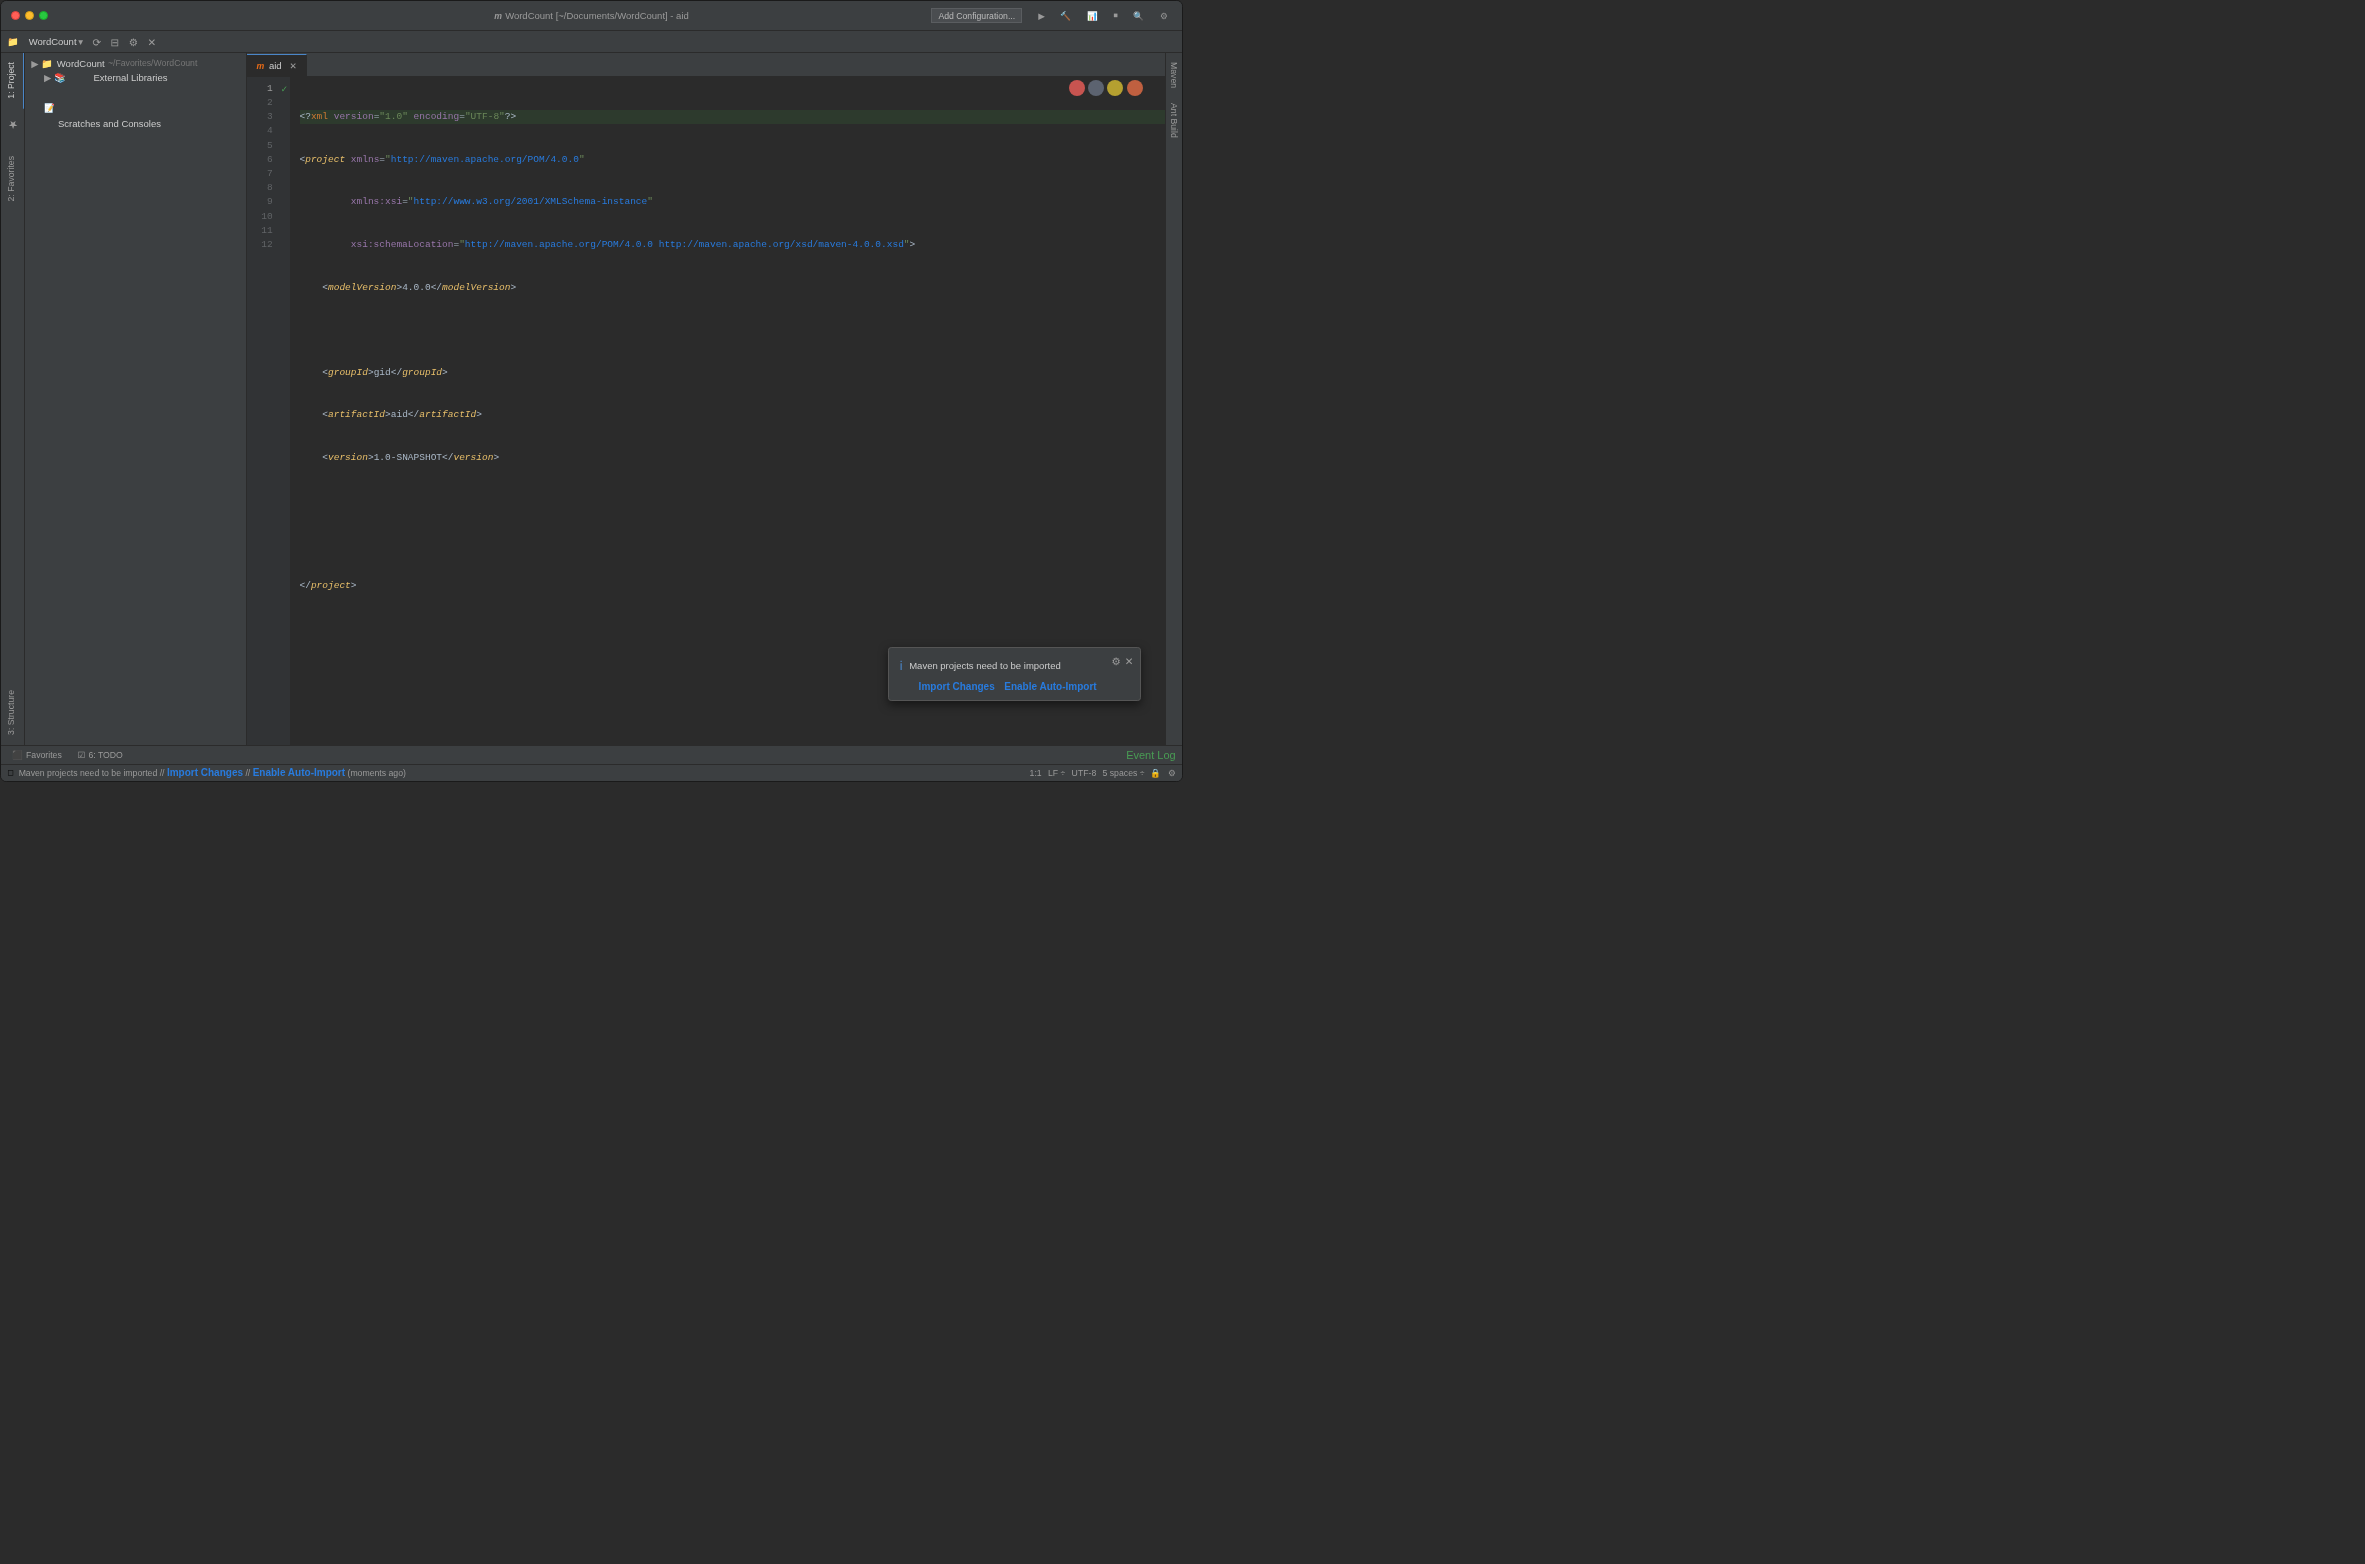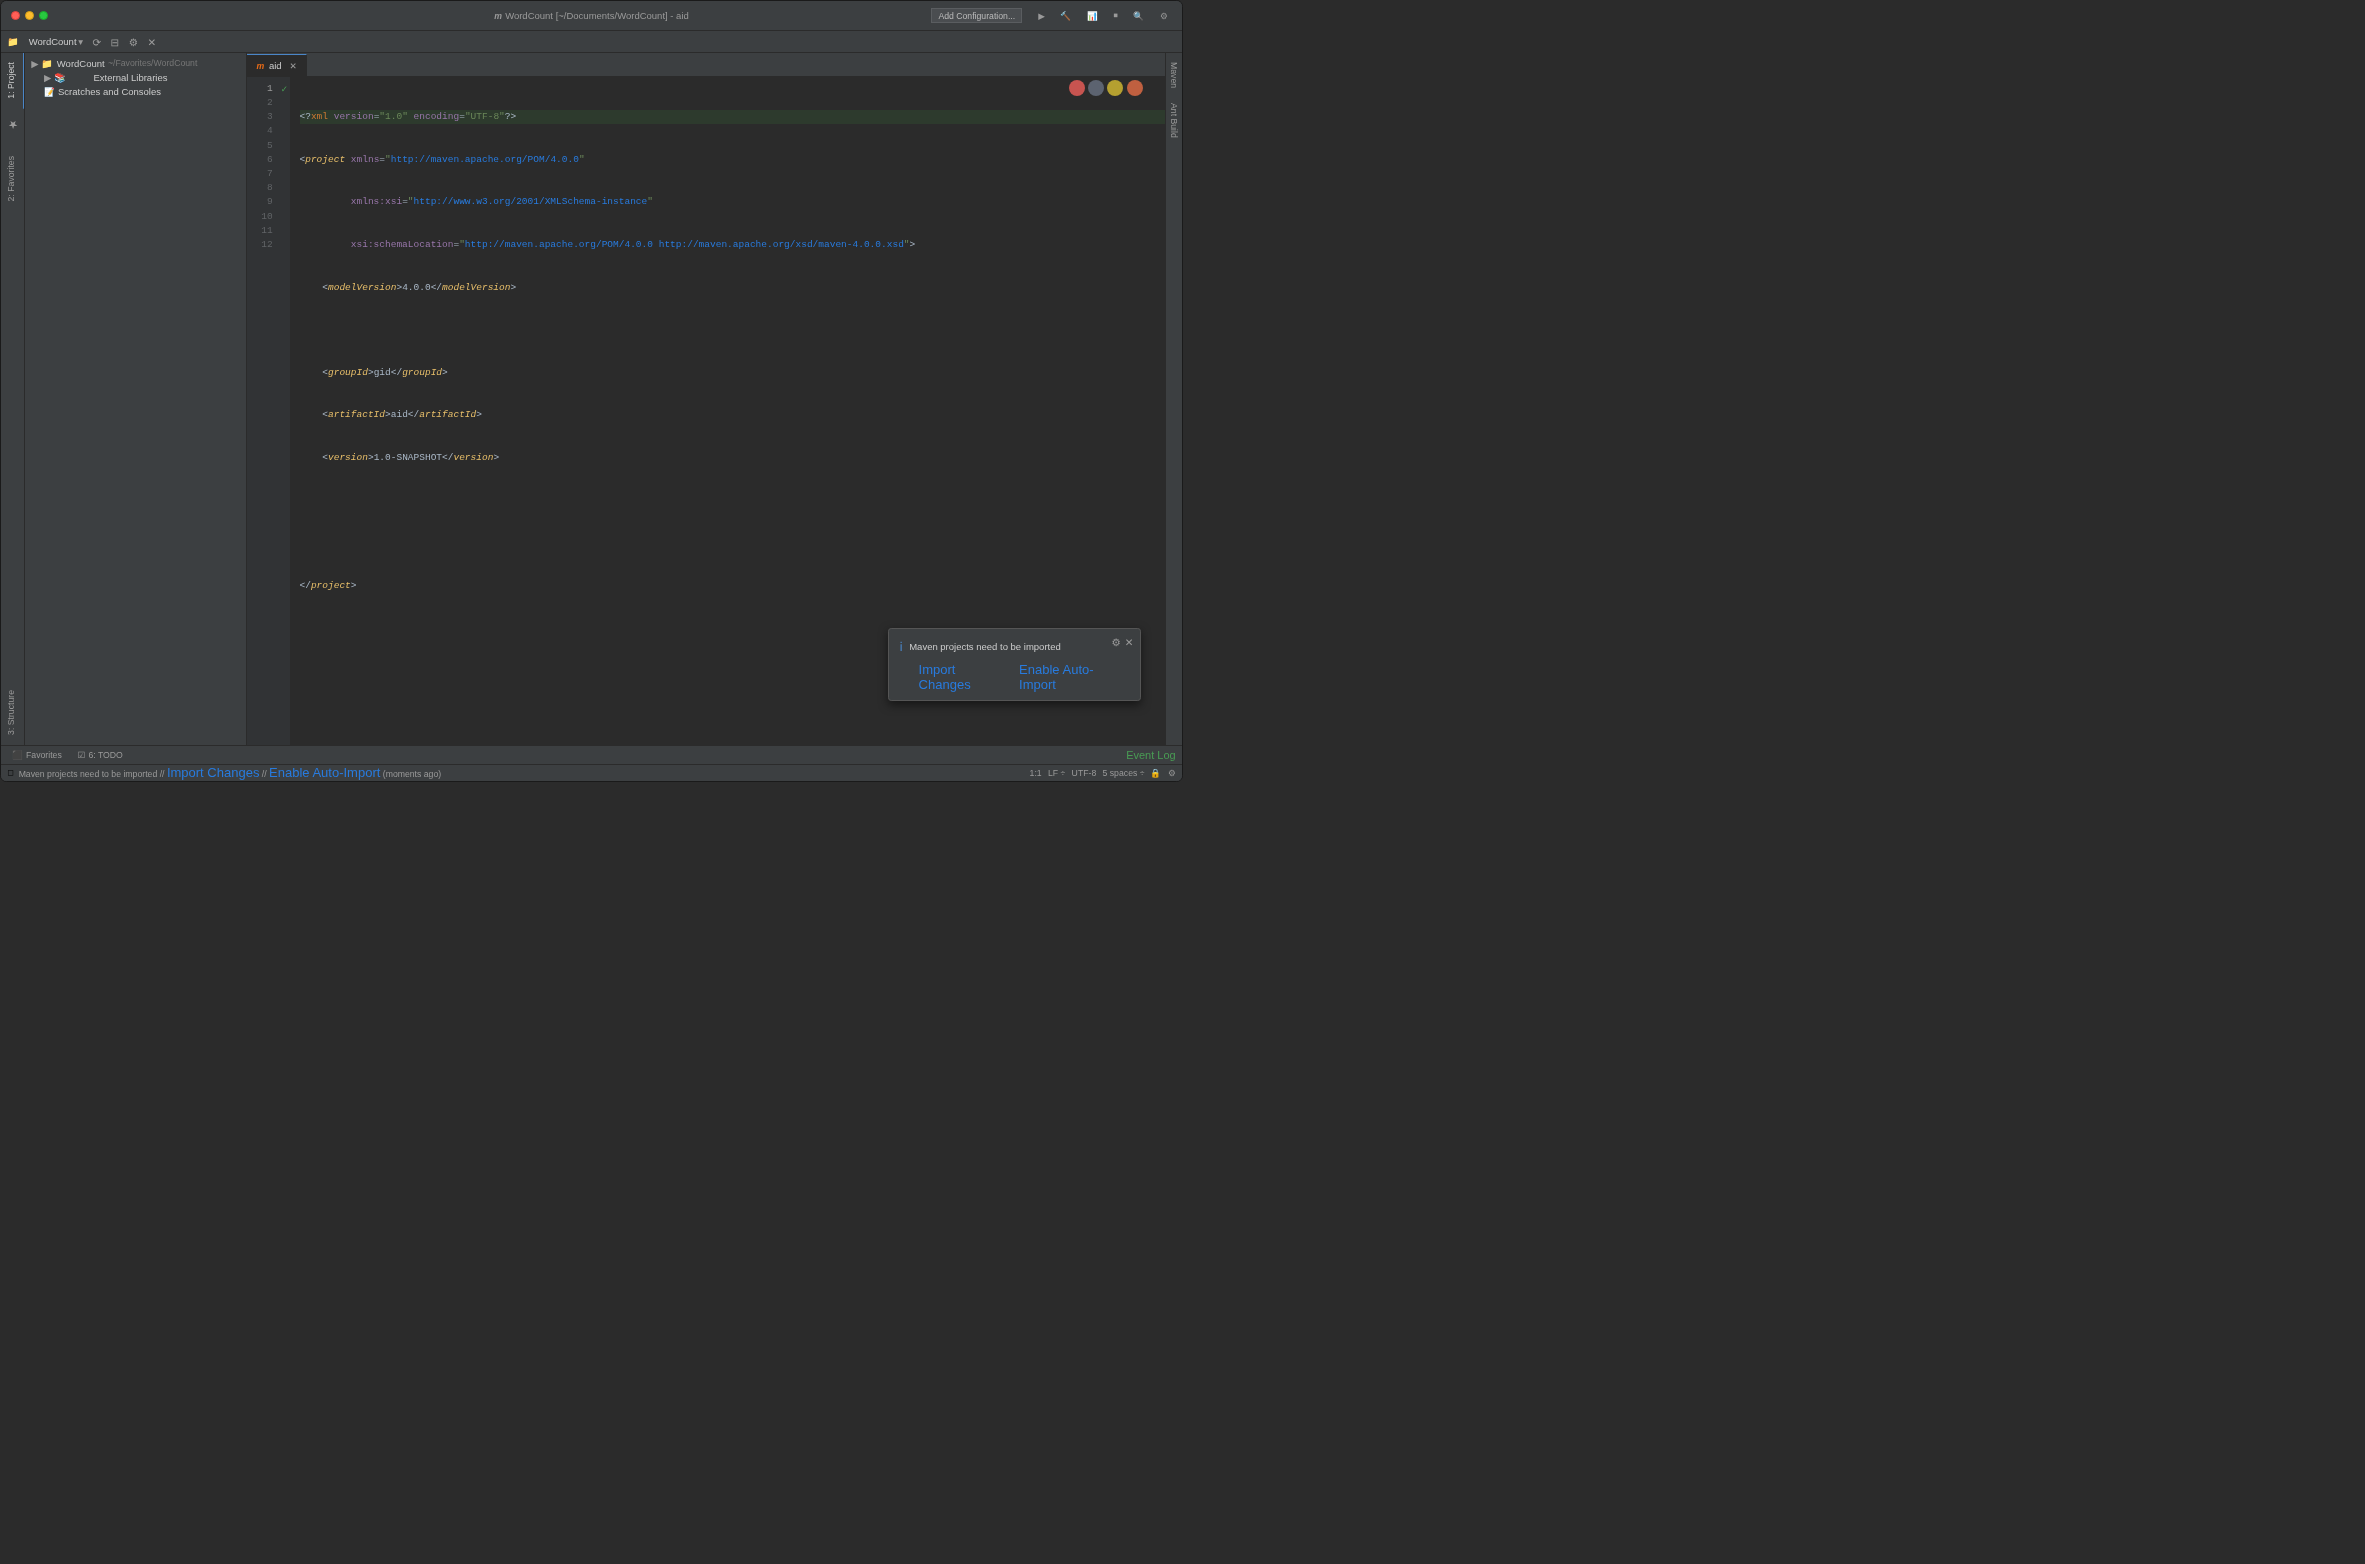--- a/index.html
+++ b/index.html
@@ -392,23 +392,24 @@
       font-size: 9.5px;
       font-weight: 500;
     }
     .notification-actions {
       display: flex;
       gap: 9.5px;
       padding-left: 19px;
     }
     .notification-link {
       color: #287bde;
-      font-size: 13px;
+      font-size: 10px;
       cursor: pointer;
       text-decoration: none;
+      font-weight: bold;
     }
     .notification-close {
       position: absolute;
       top: 6.3px;
       right: 6.3px;
       color: #9a9a9a;
       cursor: pointer;
       font-size: 10.3px;
       background: none;
       border: none;
@@ -511,21 +512,21 @@
         </div>
 
         <div class="tree-item tree-item-indent">
           <span style="color:#9a9a9a;">▶</span>
           <span>📚</span>
           <span style="color:#cccccc;margin-left:24px;">External Libraries</span>
         </div>
 
         <div class="tree-item tree-item-indent">
           <span style="font-size:8.7px;">📝</span>
-          <span style="color:#cccccc;">Scratches and Consoles</span>
+          <span style="color:#cccccc;margin-top:32px;">Scratches and Consoles</span>
         </div>
       </div>
     </div>
 
     <div class="editor-area">
 
       <div class="tab-bar">
         <div class="tab active">
           <span class="tab-icon">m</span>
           <span>aid</span>

